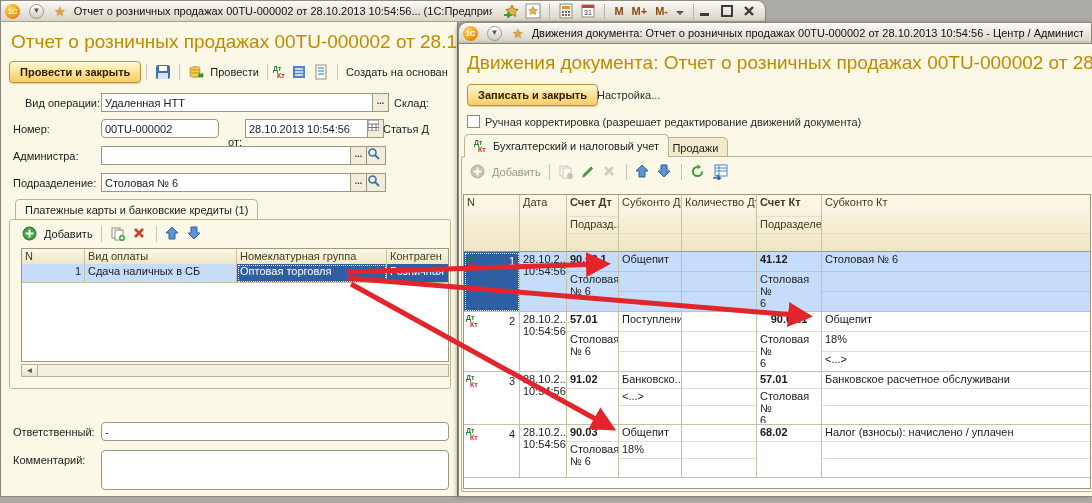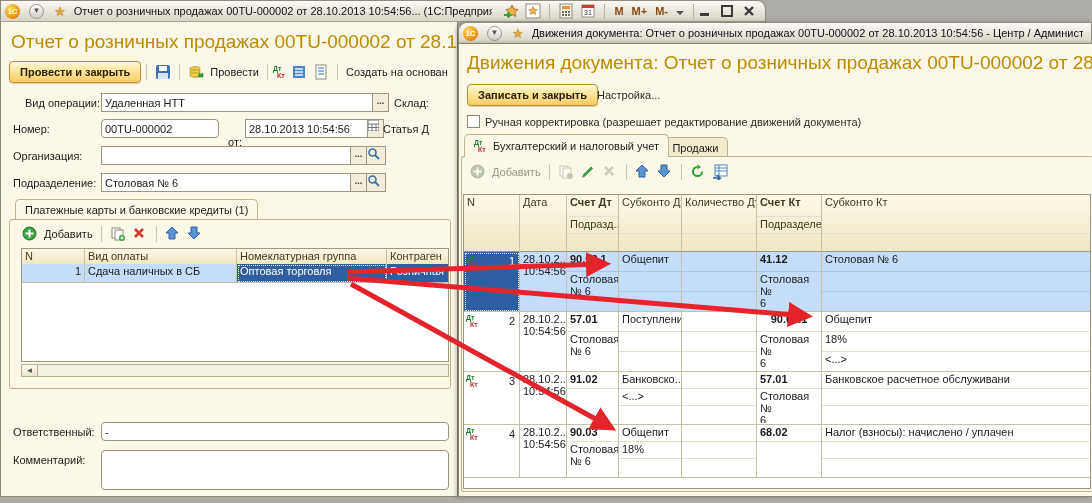--- a/index.html
+++ b/index.html
@@ -218,21 +218,21 @@
                 <line x1="0" y1="4" x2="11" y2="4"></line>
                 <line x1="4" y1="4" x2="4" y2="11"></line>
                 <line x1="8" y1="4" x2="8" y2="11"></line>
                 <line x1="0" y1="7.5" x2="11" y2="7.5"></line>
               </g>
             </svg>
           </span>
       </div>
       <div class="lbl" style="left:382px;top:101px;">Статья Д</div>
 
-      <div class="lbl" style="left:12px;top:128px;">Организация:</div>
+      <div class="lbl" style="left:12px;top:128px;">Администра:</div>
       <div class="fld" style="left:100px;top:124px;width:285px;">
         <span class="val"></span>
         <span class="fbtn">...</span>
         <span class="fbtn" style="width:18px;">
             <svg width="13" height="13">
               <circle cx="5.5" cy="5.5" r="3.5" fill="none" stroke="#3B6EA5" stroke-width="1.6"></circle>
               <line x1="8" y1="8" x2="12" y2="12" stroke="#3B6EA5" stroke-width="1.8"></line>
             </svg>
           </span>
       </div>

